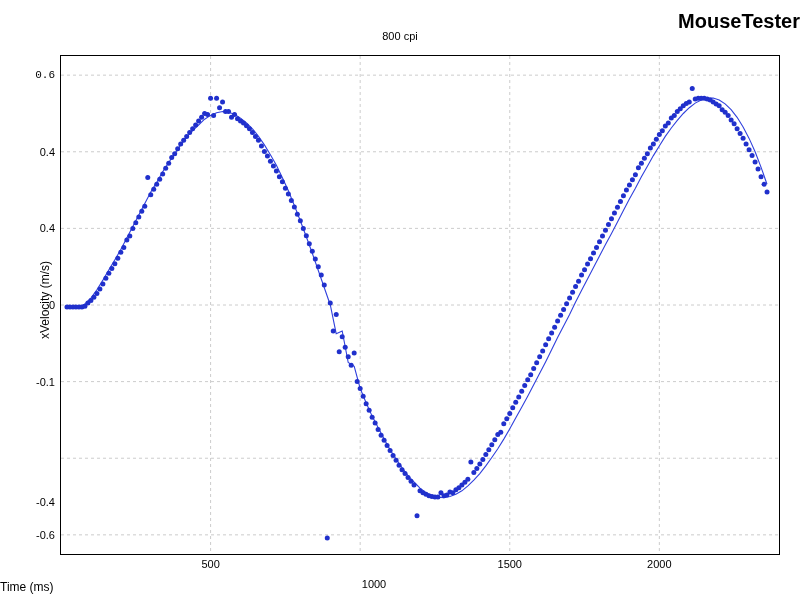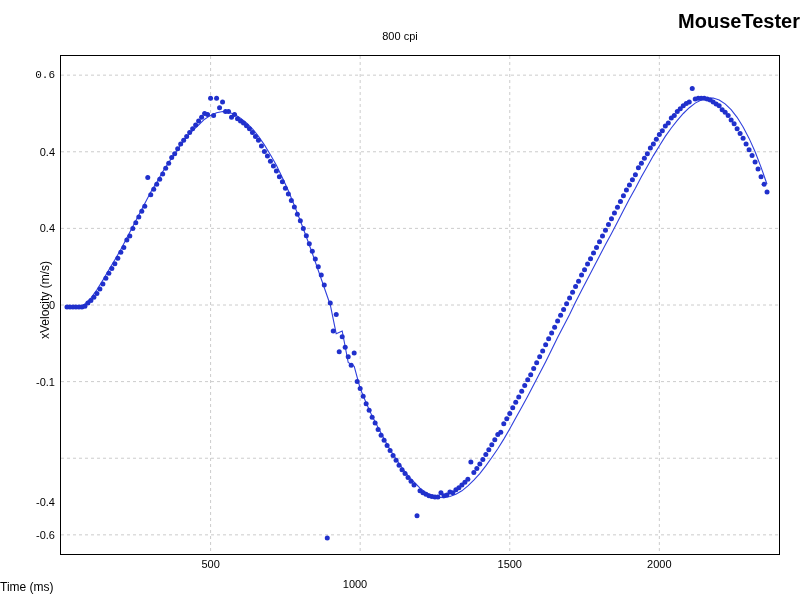--- a/index.html
+++ b/index.html
@@ -338,21 +338,21 @@
           <circle cx="688.0833333333334" cy="93.85384615384612" r="2.5"></circle>
           <circle cx="691.075" cy="99.59999999999997" r="2.5"></circle>
           <circle cx="694.0666666666667" cy="106.1123076923077" r="2.5"></circle>
           <circle cx="697.0583333333333" cy="113.00769230769237" r="2.5"></circle>
           <circle cx="700.05" cy="120.66923076923075" r="2.5"></circle>
           <circle cx="703.0416666666666" cy="128.3307692307692" r="2.5"></circle>
           <circle cx="706.0333333333333" cy="135.9923076923077" r="2.5"></circle>
         </g>
     </svg>
   <div class="axis-tick xtick" style="left: 149.583px;">500</div>
-      <div class="axis-tick xtick" style="left: 294px; margin-top: 24px;">1000</div>
+      <div class="axis-tick xtick" style="left: 313px; margin-top: 24px;">1000</div>
       <div class="axis-tick xtick" style="left: 448.75px;">1500</div>
       <div class="axis-tick xtick" style="left: 598.333px;">2000</div>
       <div class="axis-tick ytick" style="top: 478.846px;">-0.6</div>
       <div class="axis-tick ytick" style="top: 402.231px; margin-top: 44px;">-0.4</div>
       <div class="axis-tick ytick" style="top: 325.615px;">-0.1</div>
       <div class="axis-tick ytick" style="top: 249px;">0</div>
       <div class="axis-tick ytick" style="top: 172.385px;">0.4</div>
       <div class="axis-tick ytick" style="top: 95.7692px;">0.4</div>
       <div class="axis-tick ytick" style="top: 19.1538px; font-family: Liberation Mono, monospace;">0.6</div>
     </div>

